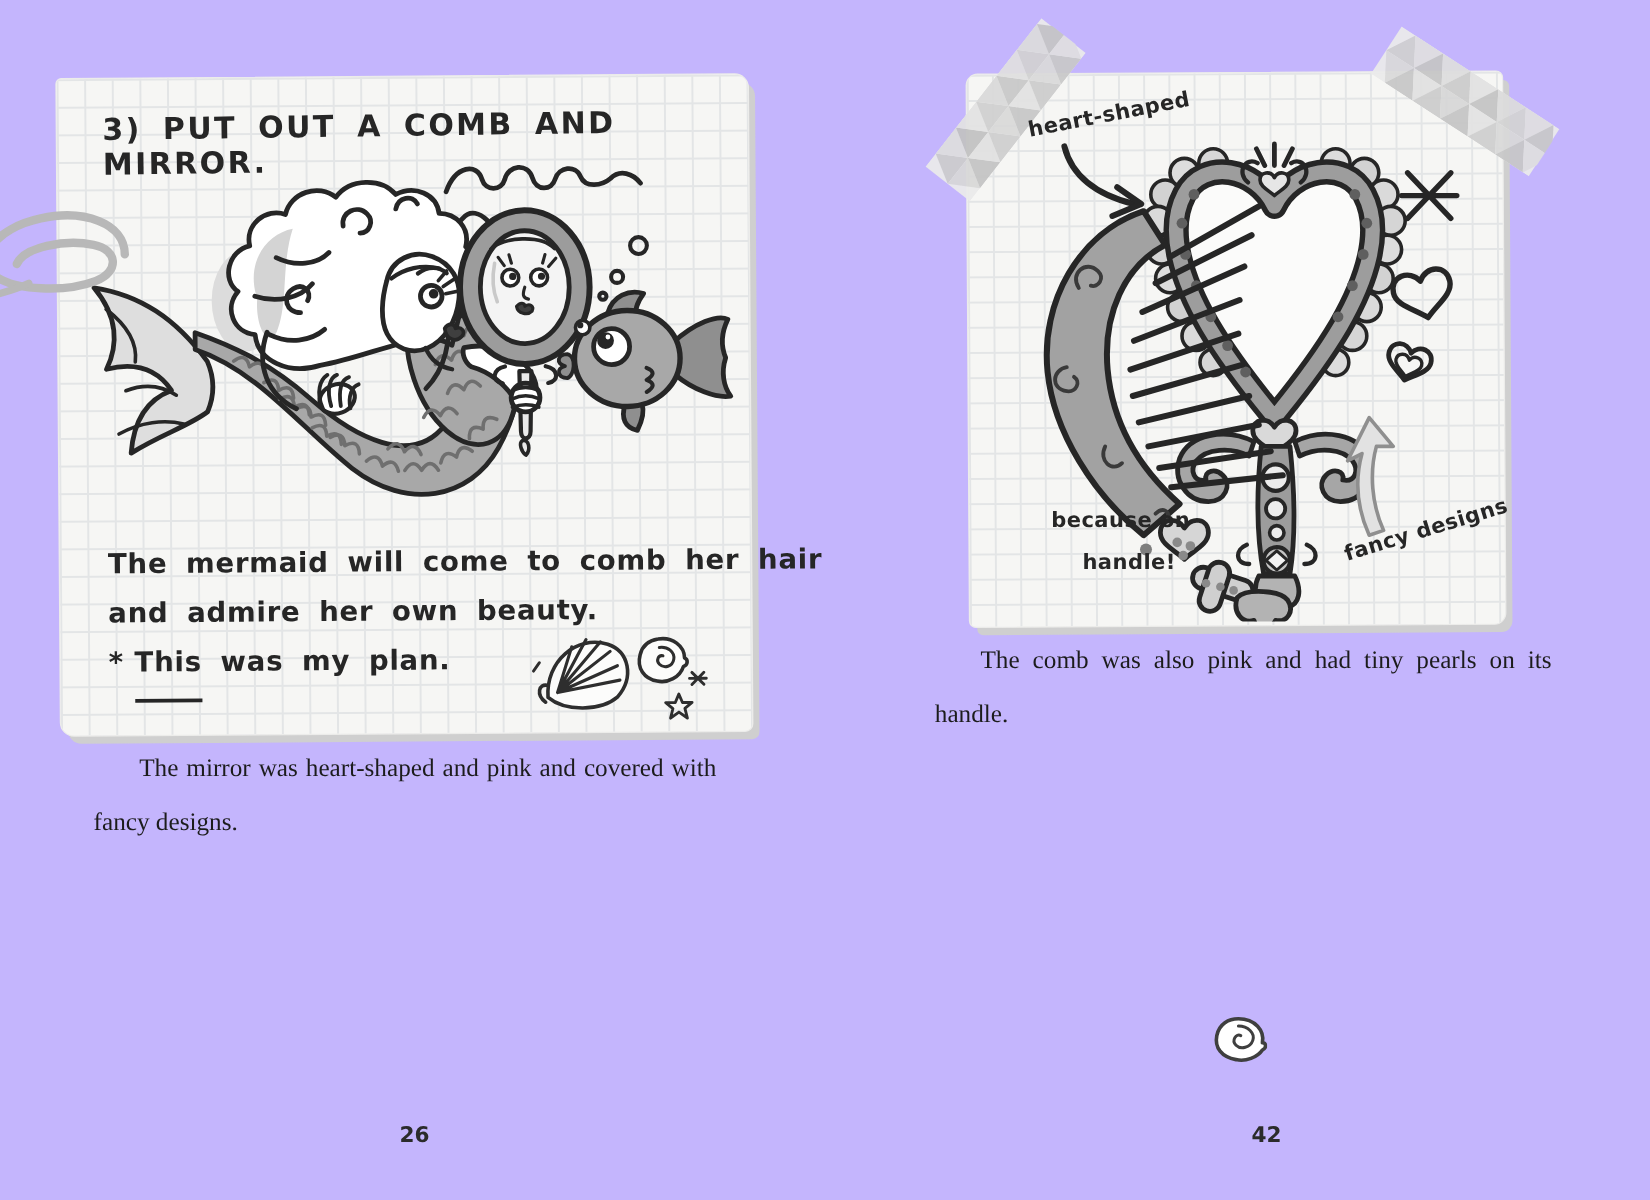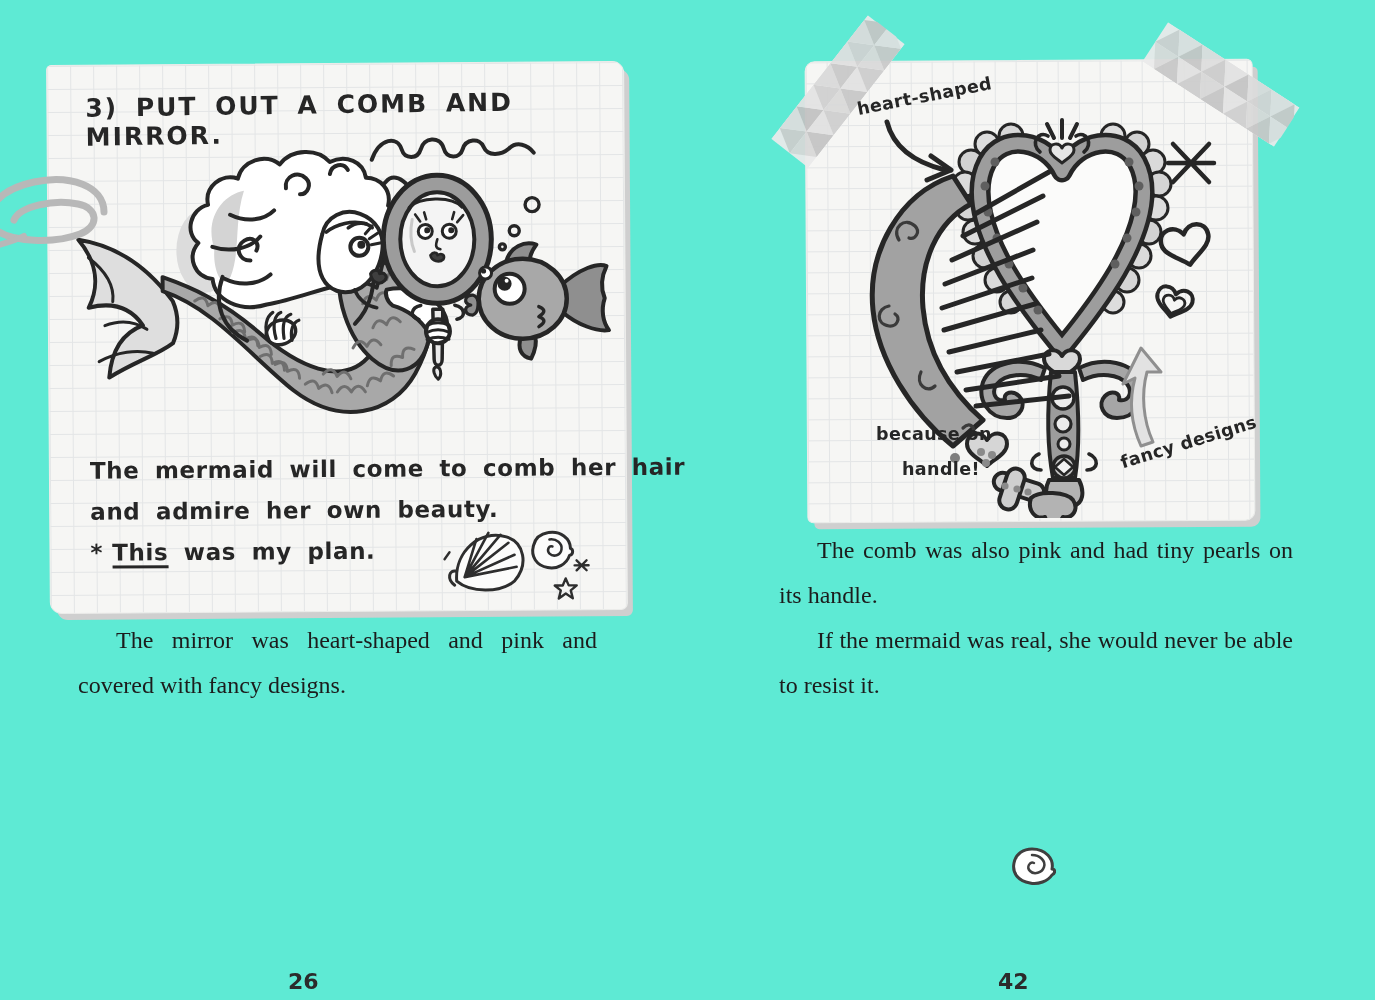--- a/index.html
+++ b/index.html
@@ -1,45 +1,45 @@
 <!DOCTYPE html>
 <html><head>
 <meta charset="utf-8">
 <style>
   html,body{margin:0;padding:0;background:#ffffff;}
-  #spread{position:relative;width:1375px;height:1000px;background:#5eead4;overflow:hidden;
+  #spread{position:relative;width:1375px;height:1000px;background:#c4b5fd;overflow:hidden;
           font-family:"Liberation Serif","DejaVu Serif",serif;}
   .abs{position:absolute;}
 
   
   .graph-paper{
     background-color:#f6f6f4;
     background-image:linear-gradient(to right,#e3e5e6 1.4px,transparent 1.4px),
                      linear-gradient(to bottom,#e3e5e6 1.4px,transparent 1.4px);
     border:1px solid #ececea;
     box-shadow:6px 7px 0 -1px #cfcfcf;
   }
   .paper-left{left:48px;top:63px;width:576px;height:547px;background-size:23px 23px;
               transform:rotate(-0.4deg);border-radius:5px 12px 7px 12px;}
   .paper-right{left:806px;top:60px;width:446px;height:460px;background-size:21px 21px;
                transform:rotate(-0.35deg);border-radius:10px 6px 10px 6px;}
 
   
   .hand{font-family:"DejaVu Sans","Liberation Sans",sans-serif;color:#262626;font-weight:700;}
   .nb-title{left:38px;top:26px;font-size:25px;letter-spacing:2px;word-spacing:7px;transform:rotate(-0.4deg);}
   .nb-line{left:40px;font-size:23px;font-weight:600;letter-spacing:.6px;word-spacing:7px;white-space:nowrap;}
-  .nb-underline{border-bottom:3px solid #262626;padding-bottom:0;}
+  .nb-underline{border-bottom:3px solid #262626;padding-bottom:17px;}
   .nb-star{display:inline-block;margin-right:9px;}
   .small-label{font-size:17.5px;font-weight:600;letter-spacing:.4px;white-space:nowrap;}
 
   
-  .body-col{font-size:24px;line-height:45px;color:#1c1c1c;text-align:justify;}
+  .body-col{font-size:21px;line-height:45px;color:#1c1c1c;text-align:justify;}
   .body-col p{margin:0;text-indent:38px;}
-  .pagenum{font-family:"DejaVu Sans","Liberation Sans",sans-serif;font-size:22px;font-weight:600;
-           color:#2b2b2b;text-align:left;width:70px;margin-top:33px;}
+  .pagenum{font-family:"DejaVu Sans","Liberation Sans",sans-serif;font-size:18px;font-weight:600;
+           color:#2b2b2b;text-align:right;width:70px;}
 
   .tape{opacity:.93;}
   svg{display:block;}
 </style>
 </head>
 <body>
 
 <div id="spread">
 
   <div class="abs graph-paper paper-left">
@@ -383,21 +383,20 @@
 
   <div class="abs hand small-label" style="left:856px;top:86px;transform:rotate(-11deg)">heart-shaped</div>
   <div class="abs hand small-label" style="left:876px;top:424px">
     <div>because on</div>
     <div style="padding-left:26px;margin-top:15px">handle!</div>
   </div>
   <div class="abs hand small-label" style="left:1118px;top:432px;transform:rotate(-17deg)">fancy designs</div>
 
   <div class="abs body-col" style="left:779px;top:528px;width:514px">
     <p>The comb was also pink and had tiny pearls on its handle.</p>
-    <p>If the mermaid was real, she would never be able to resist it.</p>
   </div>
 
   <svg class="abs" style="left:1008px;top:845px" width="48" height="42" viewBox="0 0 48 42">
     <g fill="none" stroke="#3f3f3f" stroke-width="3" stroke-linecap="round" stroke-linejoin="round">
       <path d="M24 4 C38 4 46 14 44 24 C47 24 48 28 44 30 C40 36 30 40 22 38 C10 36 4 28 6 18 C8 8 16 4 24 4 Z" fill="#ffffff"></path>
       <path d="M24 10 C32 10 38 16 36 22 C34 28 26 30 22 26 C18 22 22 16 26 18" stroke-width="2.5"></path>
     </g>
   </svg>
 
   <div class="abs pagenum" style="left:998px;top:936px">42</div>

